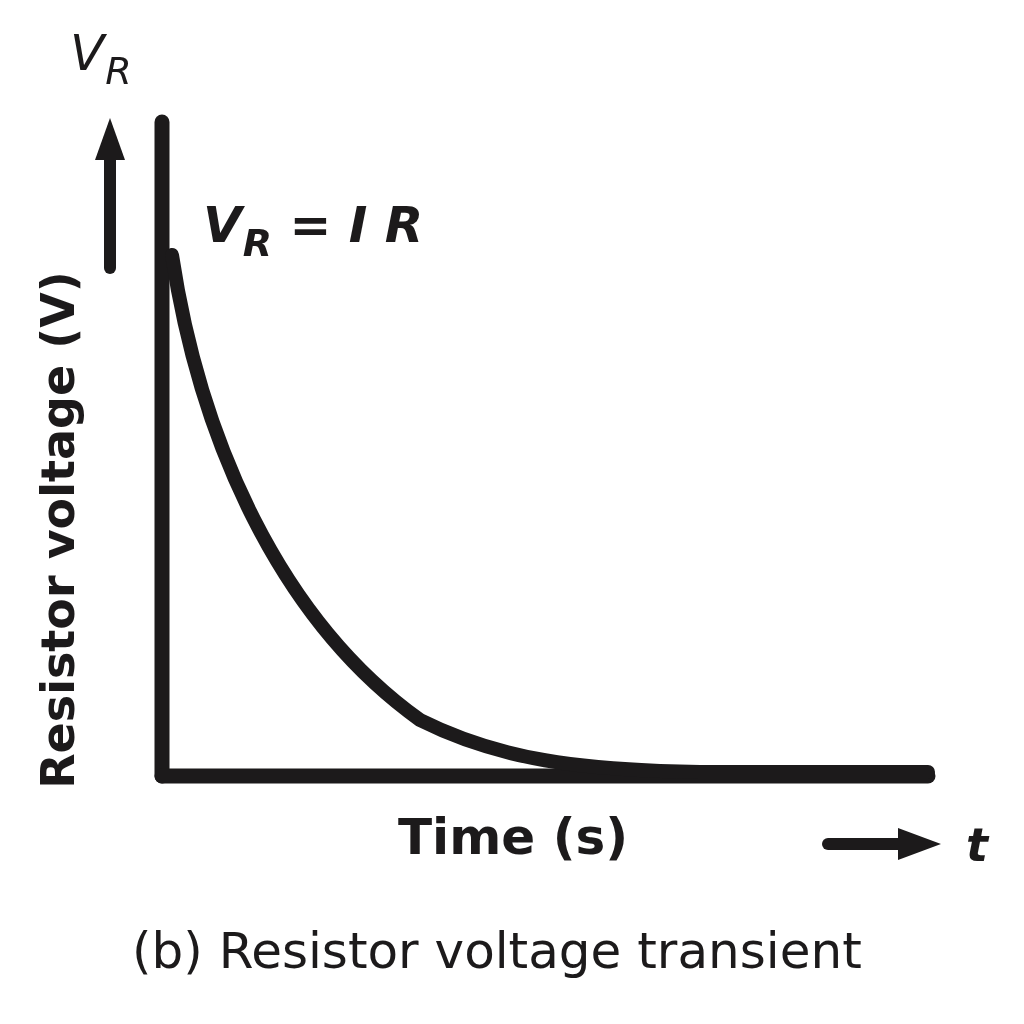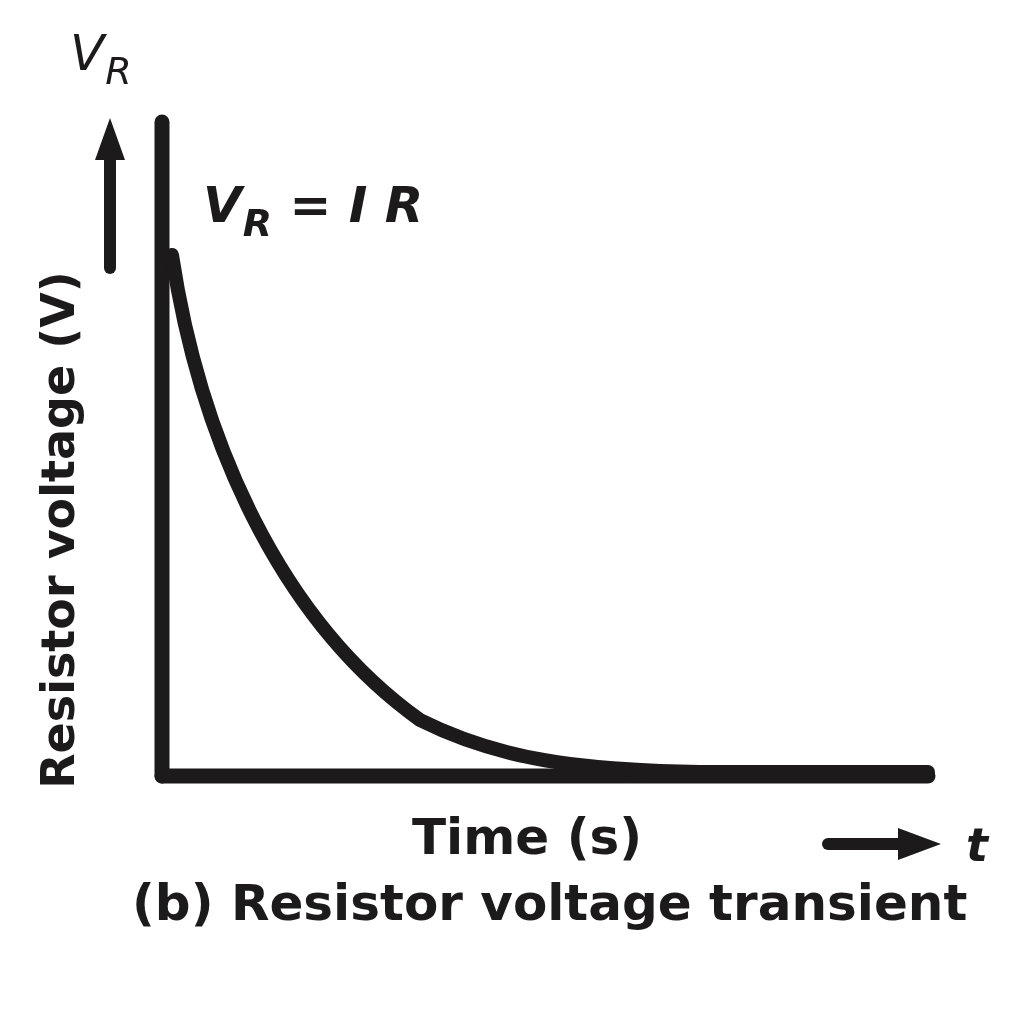--- a/index.html
+++ b/index.html
@@ -2,26 +2,26 @@
 <html><head>
   <meta charset="utf-8">
   <style>
     html, body { margin: 0; padding: 0; background: #ffffff; }
     body { width: 1024px; height: 1024px; position: relative; overflow: hidden;
            font-family: "DejaVu Sans", "Liberation Sans", sans-serif; color: #1c1a1b; }
     .abs { position: absolute; }
     #plot { position: absolute; left: 0; top: 0; width: 1024px; height: 1024px; }
     .vr-top { left: 70px; top: 28px; font-size: 50px; font-weight: normal; font-style: italic; line-height: 1; }
     .vr-top .sub, .eq .sub { font-size: 38px; position: relative; top: 14px; margin-left: 1px; }
-    .eq { left: 203px; top: 180px; font-size: 50px; font-weight: bold; font-style: italic; line-height: 1; white-space: nowrap; }
+    .eq { left: 203px; top: 200px; font-size: 50px; font-weight: bold; font-style: italic; line-height: 1; white-space: nowrap; }
     .ylabel { left: 58px; top: 530px; transform: translate(-50%, -50%) rotate(-90deg);
               font-size: 46px; font-weight: bold; white-space: nowrap; line-height: 1; }
-    .xlabel { left: 412px; top: 812px; font-size: 50px; font-weight: bold; white-space: nowrap; line-height: 1; }
+    .xlabel { left: 398px; top: 812px; font-size: 50px; font-weight: bold; white-space: nowrap; line-height: 1; }
     .tlabel { left: 966px; top: 822px; font-size: 46px; font-weight: bold; font-style: italic; line-height: 1; }
-    .caption { left: 132px; top: 878px; font-size: 50px; font-weight: bold; white-space: nowrap; line-height: 1; }
+    .caption { left: 132px; top: 926px; font-size: 50px; font-weight: normal; white-space: nowrap; line-height: 1; }
   </style>
 </head>
 <body>
 
 <svg id="plot" viewBox="0 0 1024 1024">
 
   <line x1="162" y1="122" x2="162" y2="776" stroke="#1c1a1b" stroke-width="15" stroke-linecap="round"></line>
 
   <line x1="162" y1="776" x2="928" y2="776" stroke="#1c1a1b" stroke-width="15" stroke-linecap="round"></line>
 

